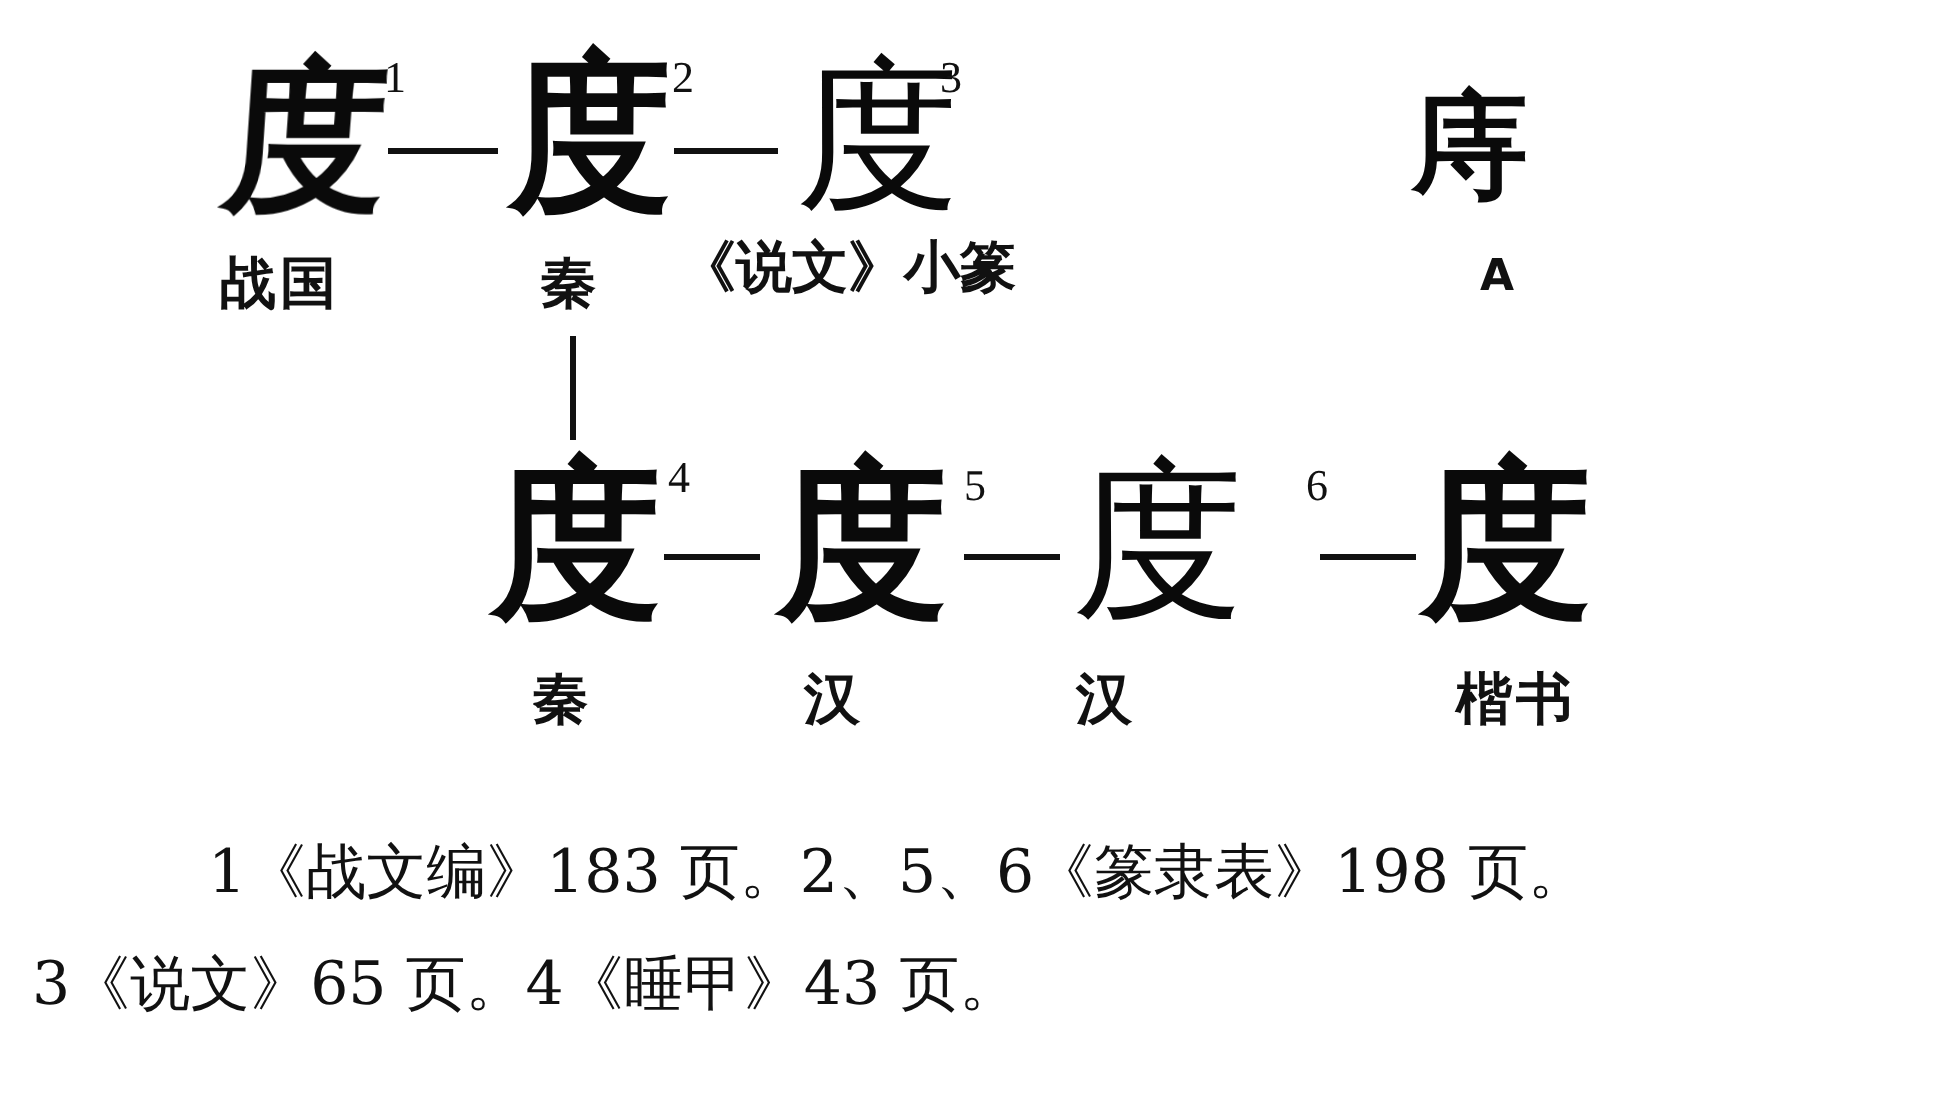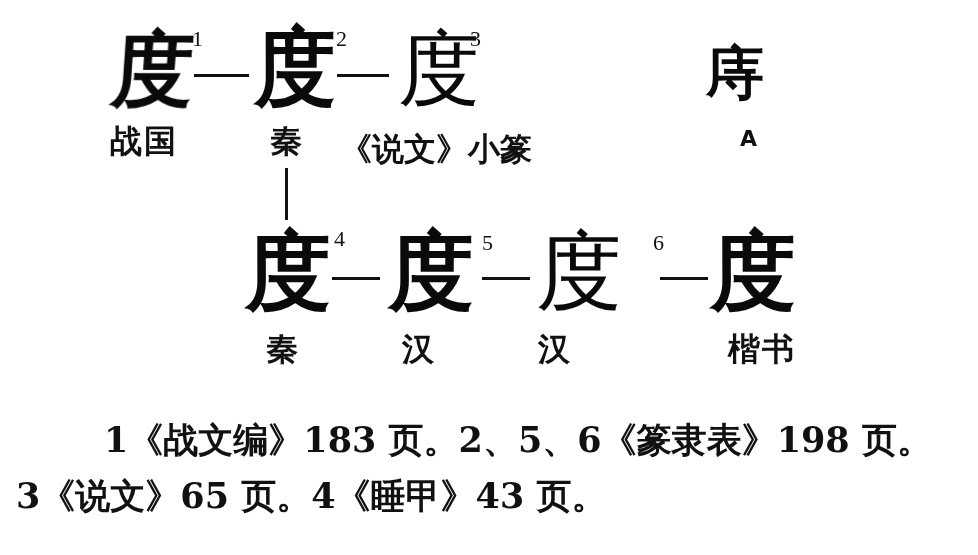--- a/index.html
+++ b/index.html
@@ -5,23 +5,23 @@
   html, body { margin: 0; padding: 0; background: #ffffff; }
   body { width: 978px; height: 555px; position: relative; overflow: hidden;
          font-family: "DejaVu Serif", "Liberation Serif", serif; color: #111; }
   .abs { position: absolute; }
   .glyph { font-family: "DejaVu Serif", serif; font-weight: bold; line-height: 1; color: #0a0a0a; }
   .glyph.top { font-size: 82px; }
   .glyph.bot { font-size: 86px; }
   .sup { font-family: "Liberation Serif", serif; font-size: 22px; line-height: 1; }
   .dash { height: 3px; background: #111; }
   .vline { width: 3px; background: #111; }
-  .label { font-family: Liberation Mono, monospace; font-size: 32px; line-height: 1; font-weight: bold; letter-spacing: 2px; }
+  .label { font-family: Liberation Sans, sans-serif; font-size: 28px; line-height: 1; font-weight: bold; letter-spacing: 2px; }
   .labelA { font-family: "DejaVu Sans", sans-serif; font-size: 22px; font-weight: bold; line-height: 1; }
-  .note { font-family: "DejaVu Serif", "Liberation Serif", serif; font-size: 35px; line-height: 1; font-weight: bold; white-space: nowrap; text-align: right; }
+  .note { font-family: "DejaVu Serif", "Liberation Serif", serif; font-size: 30px; line-height: 1; font-weight: normal; white-space: nowrap; text-align: right; }
   .g1 { transform: skewX(-4deg); filter: blur(0.3px); }
   .g2 { transform: scaleY(1.05); }
   .g3 { font-weight: normal; }
   .ga { font-size: 58px; font-weight: bold; }
 </style>
 </head>
 <body>
 
 <div class="abs glyph top g1" style="left:112px; top:28px;">度</div>
 <div class="abs sup" style="left:192px; top:28px;">1</div>
@@ -29,21 +29,21 @@
 
 <div class="abs glyph top g2" style="left:254px; top:26px;">度</div>
 <div class="abs sup" style="left:336px; top:28px;">2</div>
 <div class="abs dash" style="left:337px; top:74px; width:52px;"></div>
 
 <div class="abs glyph top g3" style="left:398px; top:28px;">度</div>
 <div class="abs sup" style="left:470px; top:28px;">3</div>
 
 <div class="abs label" style="left:110px; top:128px;">战国</div>
 <div class="abs label" style="left:270px; top:128px;">秦</div>
-<div class="abs label" style="left:340px; top:136px; letter-spacing:0;">《说文》小篆</div>
+<div class="abs label" style="left:340px; top:120px; letter-spacing:0;">《说文》小篆</div>
 
 <div class="abs glyph ga" style="left:706px; top:44px;">庤</div>
 <div class="abs labelA" style="left:740px; top:128px;">A</div>
 
 <div class="abs vline" style="left:285px; top:168px; height:52px;"></div>
 
 <div class="abs glyph bot" style="left:245px; top:228px;">度</div>
 <div class="abs sup" style="left:334px; top:228px;">4</div>
 <div class="abs dash" style="left:332px; top:277px; width:48px;"></div>
 

